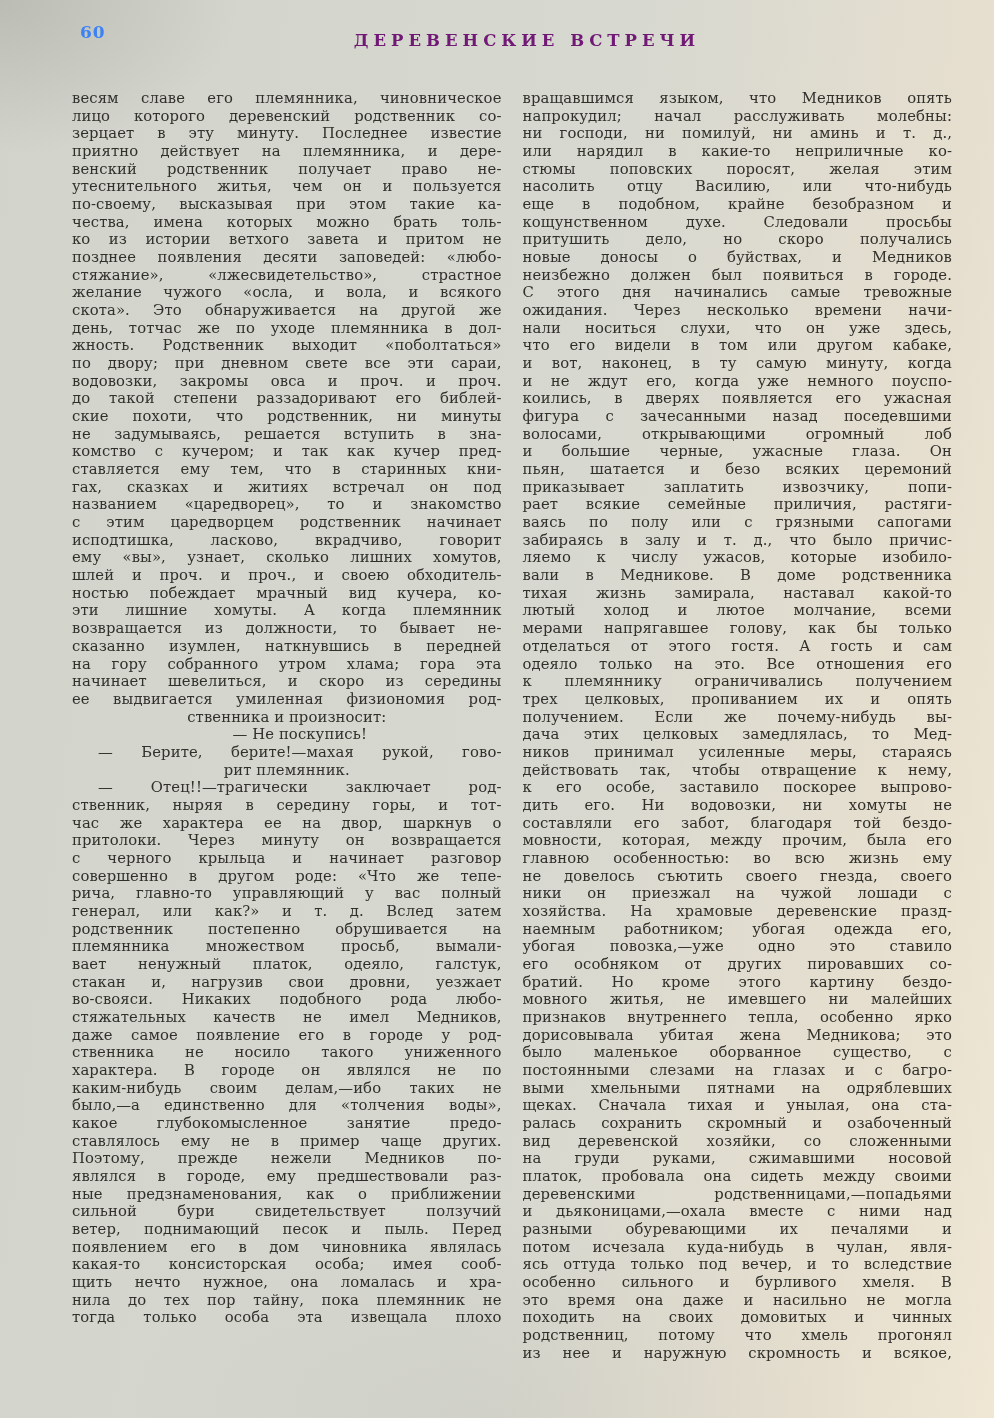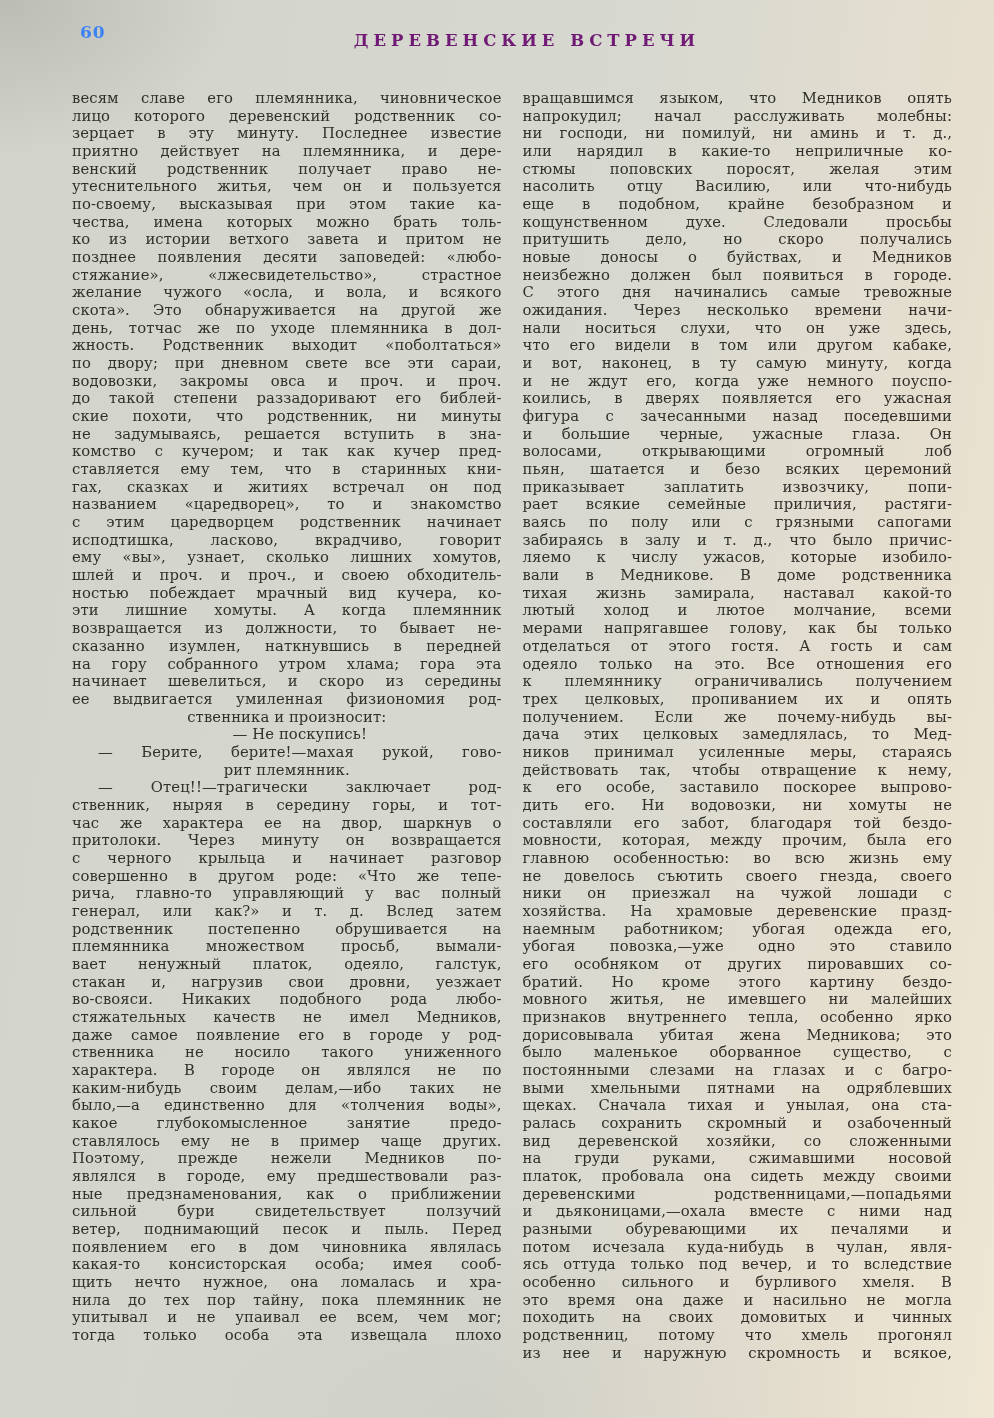--- a/index.html
+++ b/index.html
@@ -117,21 +117,20 @@
       <div class="line">ставлялось ему не в пример чаще других.</div>
       <div class="line">Поэтому, прежде нежели Медников по-</div>
       <div class="line">являлся в городе, ему предшествовали раз-</div>
       <div class="line">ные предзнаменования, как о приближении</div>
       <div class="line">сильной бури свидетельствует ползучий</div>
       <div class="line">ветер, поднимающий песок и пыль. Перед</div>
       <div class="line">появлением его в дом чиновника являлась</div>
       <div class="line">какая-то консисторская особа; имея сооб-</div>
       <div class="line">щить нечто нужное, она ломалась и хра-</div>
       <div class="line">нила до тех пор тайну, пока племянник не</div>
-      <div class="line">упитывал и не упаивал ее всем, чем мог;</div>
       <div class="line">тогда только особа эта извещала плохо</div>
     </div>
   <div class="col" id="col-right">
       <div class="line">вращавшимся языком, что Медников опять</div>
       <div class="line">напрокудил; начал расслуживать молебны:</div>
       <div class="line">ни господи, ни помилуй, ни аминь и т. д.,</div>
       <div class="line">или нарядил в какие-то неприличные ко-</div>
       <div class="line">стюмы поповских поросят, желая этим</div>
       <div class="line">насолить отцу Василию, или что-нибудь</div>
       <div class="line">еще в подобном, крайне безобразном и</div>
@@ -140,22 +139,22 @@
       <div class="line">новые доносы о буйствах, и Медников</div>
       <div class="line">неизбежно должен был появиться в городе.</div>
       <div class="line">С этого дня начинались самые тревожные</div>
       <div class="line">ожидания. Через несколько времени начи-</div>
       <div class="line">нали носиться слухи, что он уже здесь,</div>
       <div class="line">что его видели в том или другом кабаке,</div>
       <div class="line">и вот, наконец, в ту самую минуту, когда</div>
       <div class="line">и не ждут его, когда уже немного поуспо-</div>
       <div class="line">коились, в дверях появляется его ужасная</div>
       <div class="line">фигура с зачесанными назад поседевшими</div>
+      <div class="line">волосами, открывающими огромный лоб</div>
       <div class="line">и большие черные, ужасные глаза. Он</div>
-      <div class="line">волосами, открывающими огромный лоб</div>
       <div class="line">пьян, шатается и безо всяких церемоний</div>
       <div class="line">приказывает заплатить извозчику, попи-</div>
       <div class="line">рает всякие семейные приличия, растяги-</div>
       <div class="line">ваясь по полу или с грязными сапогами</div>
       <div class="line">забираясь в залу и т. д., что было причис-</div>
       <div class="line">ляемо к числу ужасов, которые изобило-</div>
       <div class="line">вали в Медникове. В доме родственника</div>
       <div class="line">тихая жизнь замирала, наставал какой-то</div>
       <div class="line">лютый холод и лютое молчание, всеми</div>
       <div class="line">мерами напрягавшее голову, как бы только</div>

